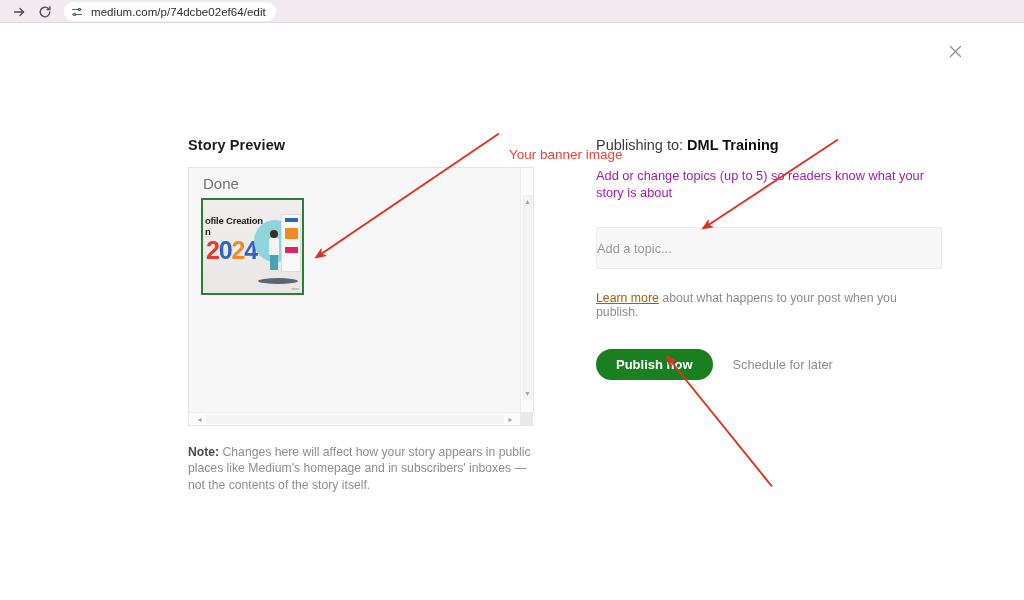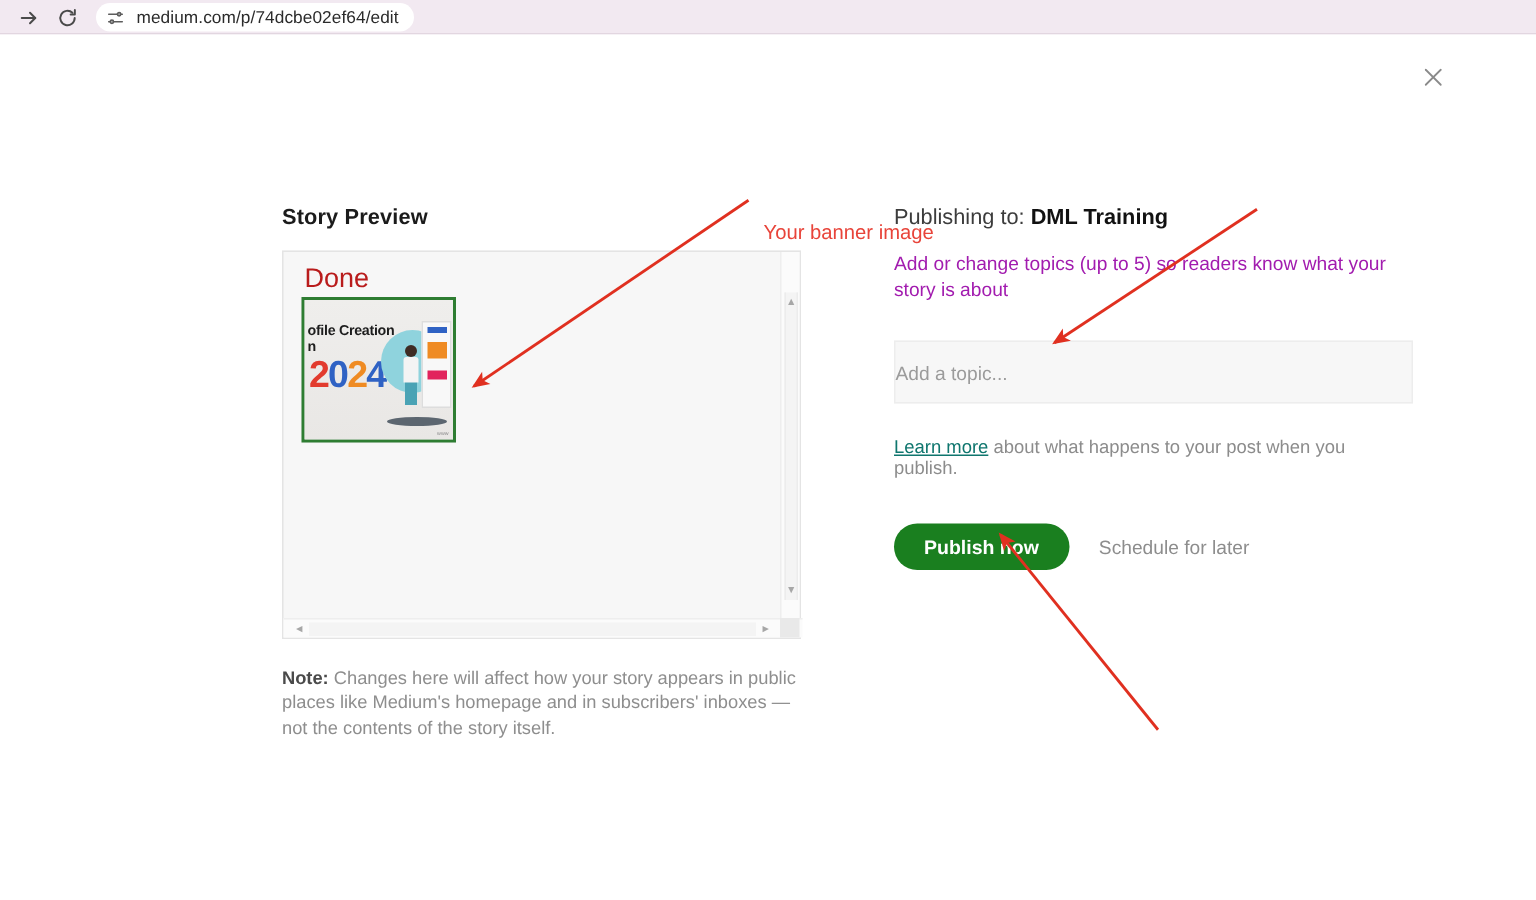--- a/index.html
+++ b/index.html
@@ -92,22 +92,22 @@
     position: relative;
     width: 346px;
     height: 259px;
     background: #f7f7f7;
     border: 1px solid #e4e4e4;
   }
   .done-label {
     position: absolute;
     top: 7px;
     left: 14px;
-    font-size: 18px;
-    color: #b91c1c;
+    font-size: 15px;
+    color: #737373;
   }
   .banner-frame {
     position: absolute;
     top: 30px;
     left: 12px;
     width: 103px;
     height: 97px;
     border: 2px solid #2e7d32;
     background: #eceaea;
     overflow: hidden;
@@ -267,21 +267,21 @@
     font-size: 12.8px;
     color: #9b9b9b;
     font-family: "Liberation Sans", sans-serif;
   }
   .learn-line {
     margin-top: 22px;
     font-size: 12.3px;
     color: #8c8c8c;
   }
   .learn-line a {
-    color: #0f766e;
+    color: #a16207;
     text-decoration: underline;
   }
   .publish-row {
     margin-top: 30px;
     display: flex;
     align-items: center;
   }
   .publish-btn {
     background: #1a7f1f;
     color: #ffffff;

